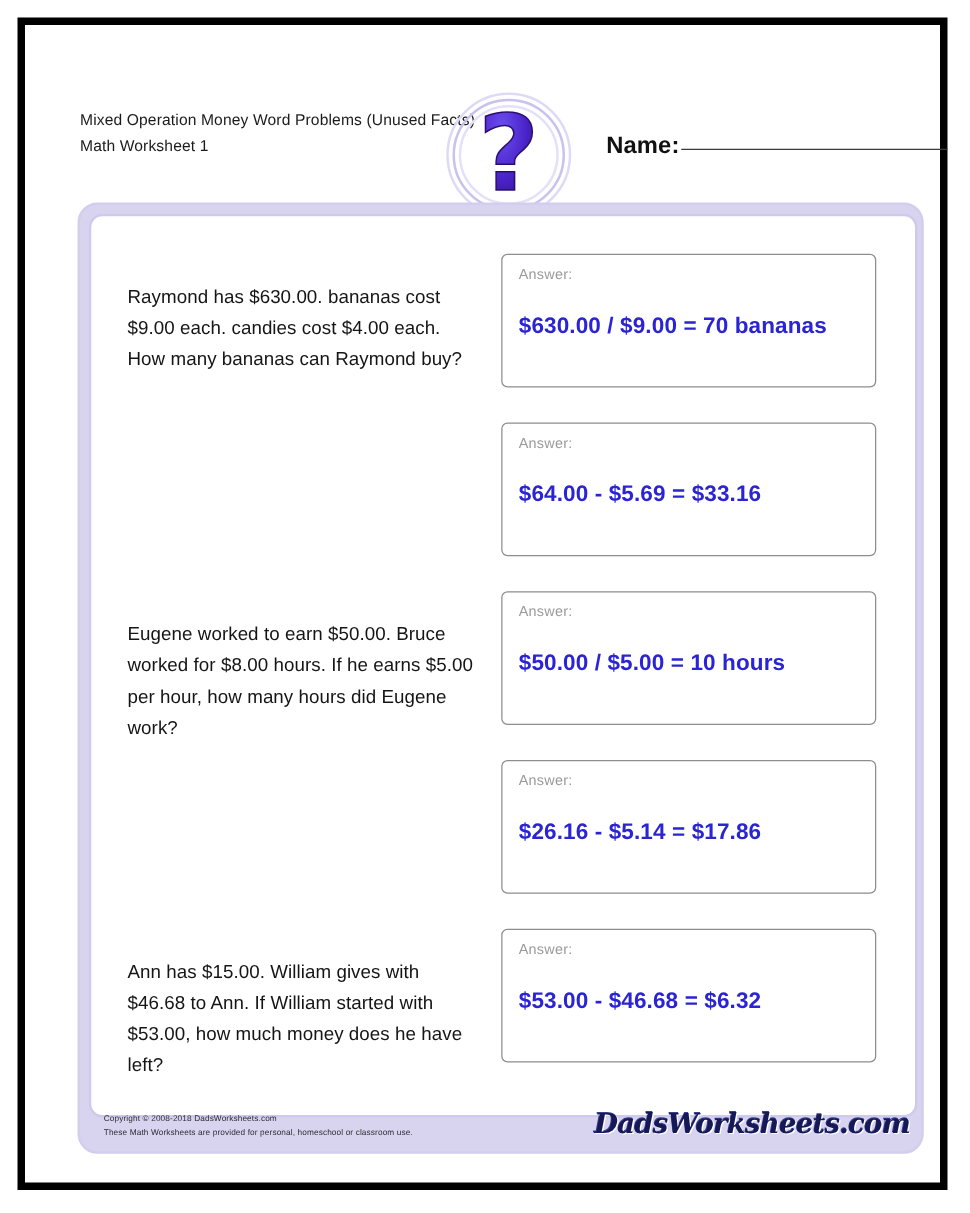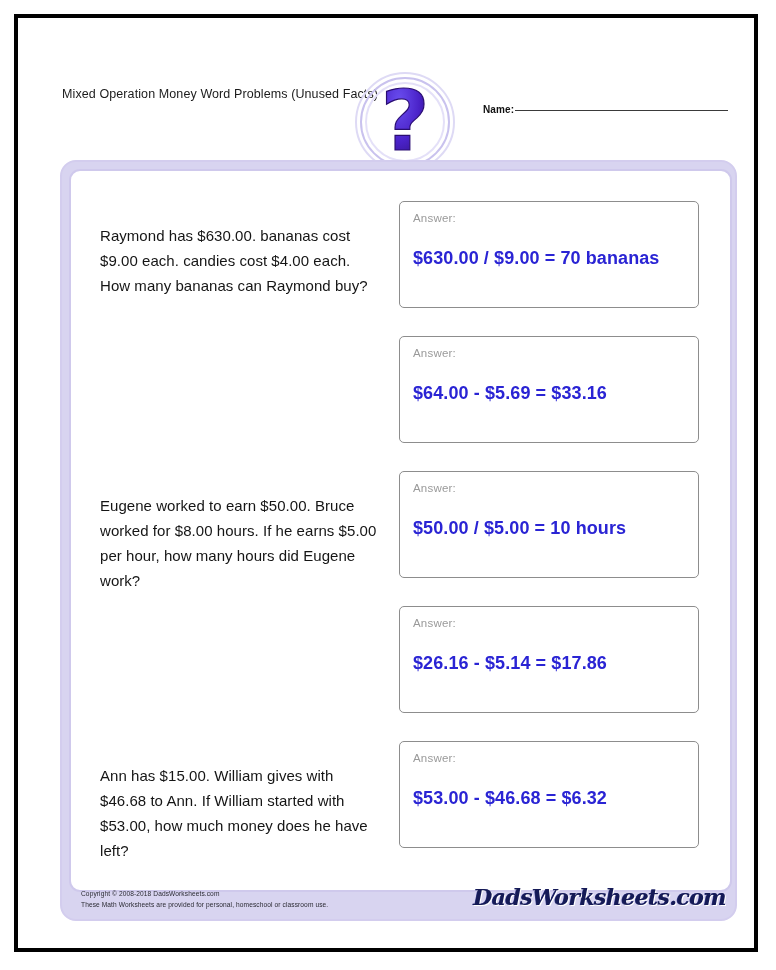--- a/index.html
+++ b/index.html
@@ -14,21 +14,21 @@
     font-family: "Liberation Sans", sans-serif;
     overflow: hidden;
   }
 
   .page {
     position: absolute;
     left: 14px;
     top: 14px;
     width: 744px;
     height: 938px;
-    border: 4px solid #000000;
+    border: 6px solid #000000;
     background: #ffffff;
     box-sizing: border-box;
   }
 
   
   .header {
     position: absolute;
     left: 0;
     top: 0;
     width: 100%;
@@ -47,21 +47,21 @@
   .title-line { display: block; white-space: nowrap; }
 
   .name-block {
     position: absolute;
     left: 465px;
     top: 86px;
     display: flex;
     align-items: baseline;
   }
   .name-label {
-    font-size: 10px;
+    font-size: 19px;
     font-weight: bold;
     color: #111111;
     letter-spacing: 0.1px;
   }
   .name-rule {
     display: inline-block;
     width: 213px;
     border-bottom: 1.4px solid #3a3a3a;
     height: 1px;
     margin-left: 1px;
@@ -202,20 +202,21 @@
 </style>
 </head>
 <body>
 
 <div class="page">
 
   <div class="header">
 
     <div class="title-block">
       <span class="title-line">Mixed Operation Money Word Problems (Unused Facts)</span>
+      <span class="title-line">Math Worksheet 1</span>
     </div>
 
     <div class="qmark-wrap">
       <div class="ring ring-1"></div>
       <div class="ring ring-2"></div>
       <div class="ring ring-3"></div>
       <svg class="qmark-svg" width="100" height="100" viewBox="0 0 100 100">
         <defs>
           <radialGradient id="qg" cx="38%" cy="30%" r="75%">
             <stop offset="0%" stop-color="#6a4ef0"></stop>

